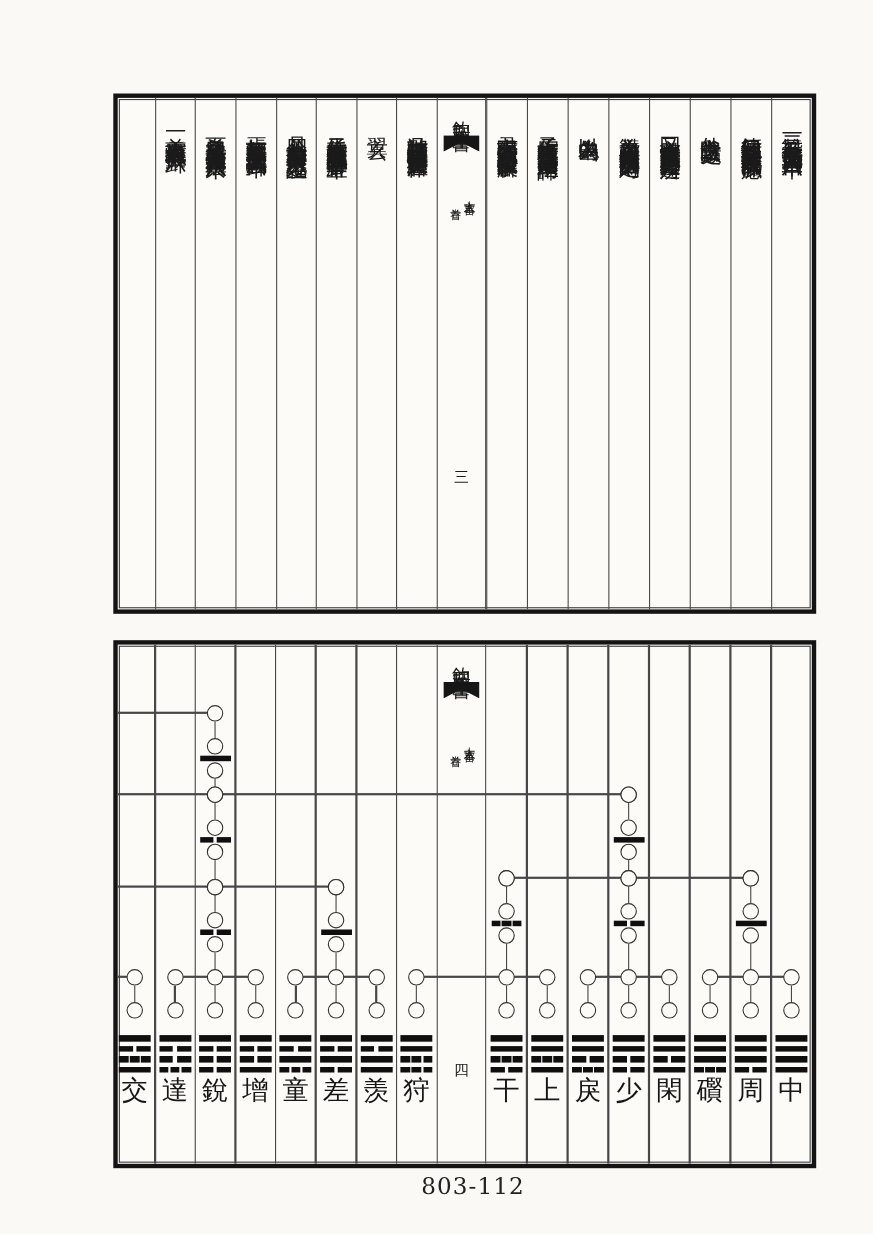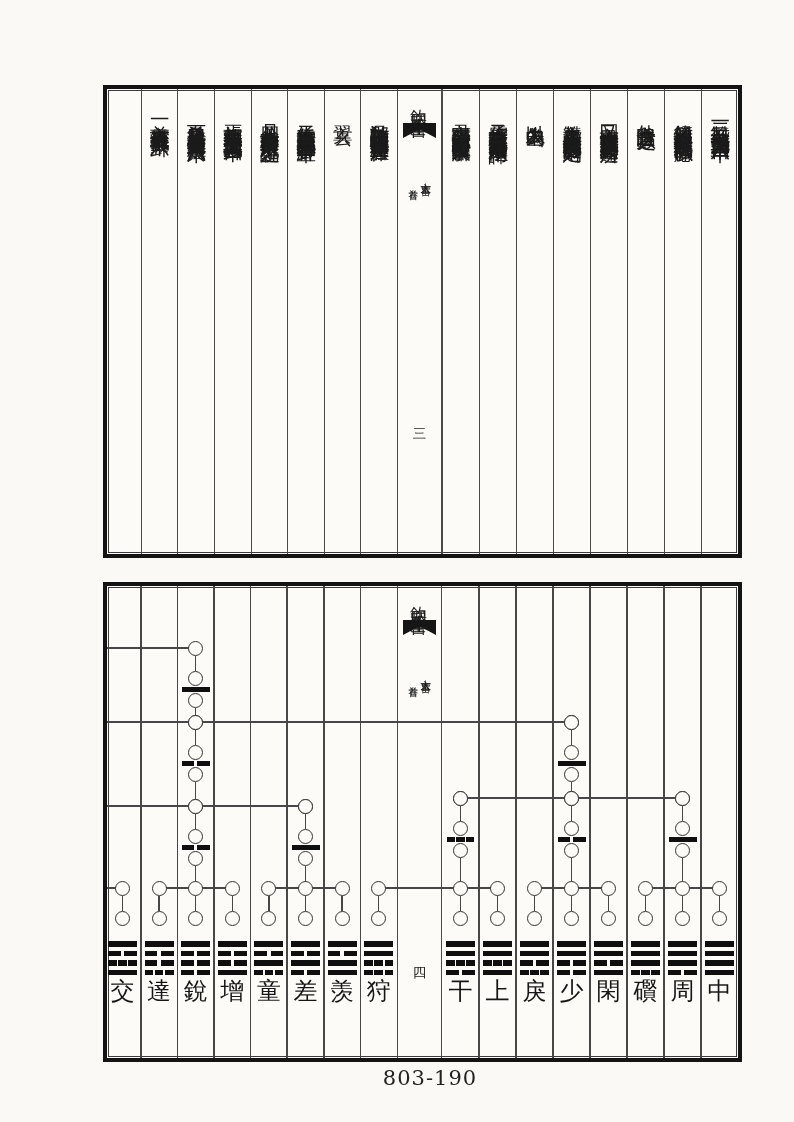--- a/index.html
+++ b/index.html
@@ -540,14 +540,14 @@
         <div class="fishtail"></div>
         <div class="banxin-sub">
           <span class="sub-col sub-section">卷首</span>
           <span class="sub-col">太玄本旨</span>
         </div>
         <div class="banxin-pnum">四</div>
       </div>
     </div>
   </section>
 
-  <div class="folio">803-190</div>
+  <div class="folio">803-112</div>
 </div>
 
 </body></html>

